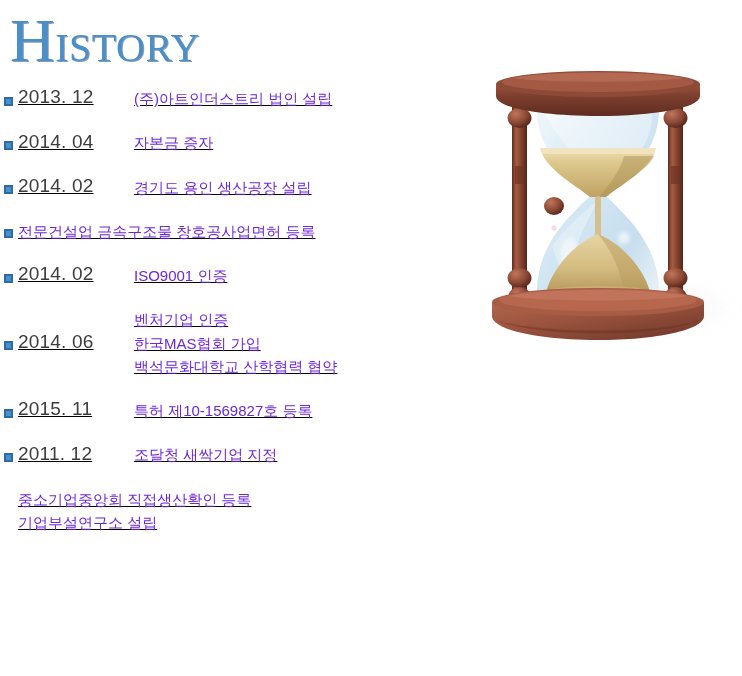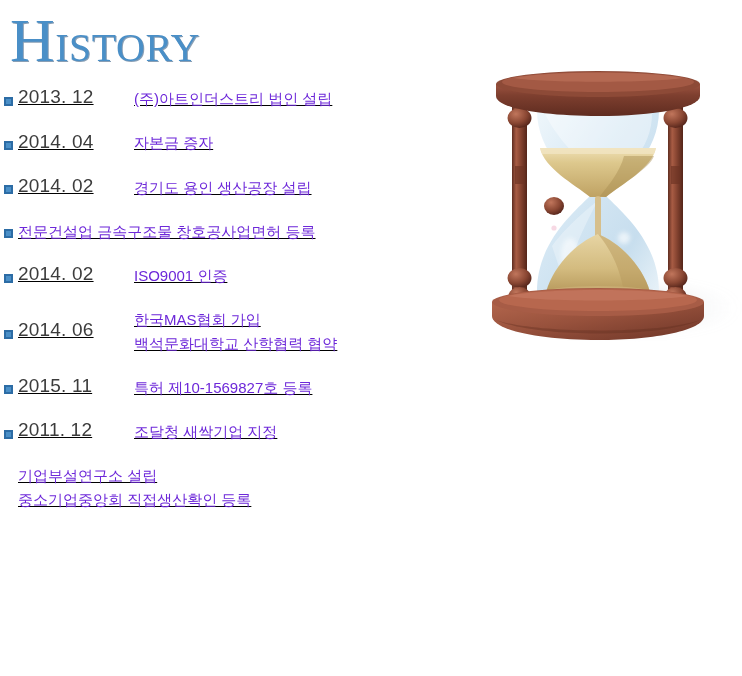--- a/index.html
+++ b/index.html
@@ -155,20 +155,21 @@
       <div class="tl-desc">
         <span class="line">ISO9001 인증</span>
       </div>
     </div>
     <div class="tl-row">
       <div class="tl-bullet-cell">
         <span class="bullet"></span>
       </div>
       <div class="tl-date">2014. 06</div>
       <div class="tl-desc">
+        <span class="line">벤처기업 인증</span>
         <span class="line">한국MAS협회 가입</span>
         <span class="line">백석문화대학교 산학협력 협약</span>
       </div>
     </div>
     <div class="tl-row">
       <div class="tl-bullet-cell">
         <span class="bullet"></span>
       </div>
       <div class="tl-date">2015. 11</div>
       <div class="tl-desc">
@@ -182,22 +183,22 @@
       <div class="tl-date">2011. 12</div>
       <div class="tl-desc">
         <span class="line">조달청 새싹기업 지정</span>
       </div>
     </div>
     <div class="tl-row">
       <div class="tl-bullet-cell">
         <span class="bullet hidden"></span>
       </div>
       <div class="tl-desc">
+        <span class="line">중소기업중앙회 직접생산확인 등록</span>
         <span class="line">기업부설연구소 설립</span>
-        <span class="line">중소기업중앙회 직접생산확인 등록</span>
       </div>
     </div>
   </div>
 
 <div id="hourglass">
   <svg viewBox="0 0 268 290" xmlns="http://www.w3.org/2000/svg" aria-hidden="true">
     <defs>
       <linearGradient id="gWoodCap" x1="0" y1="0" x2="0" y2="1">
         <stop offset="0%" stop-color="#9d5340"></stop>
         <stop offset="35%" stop-color="#7e3f2f"></stop>

